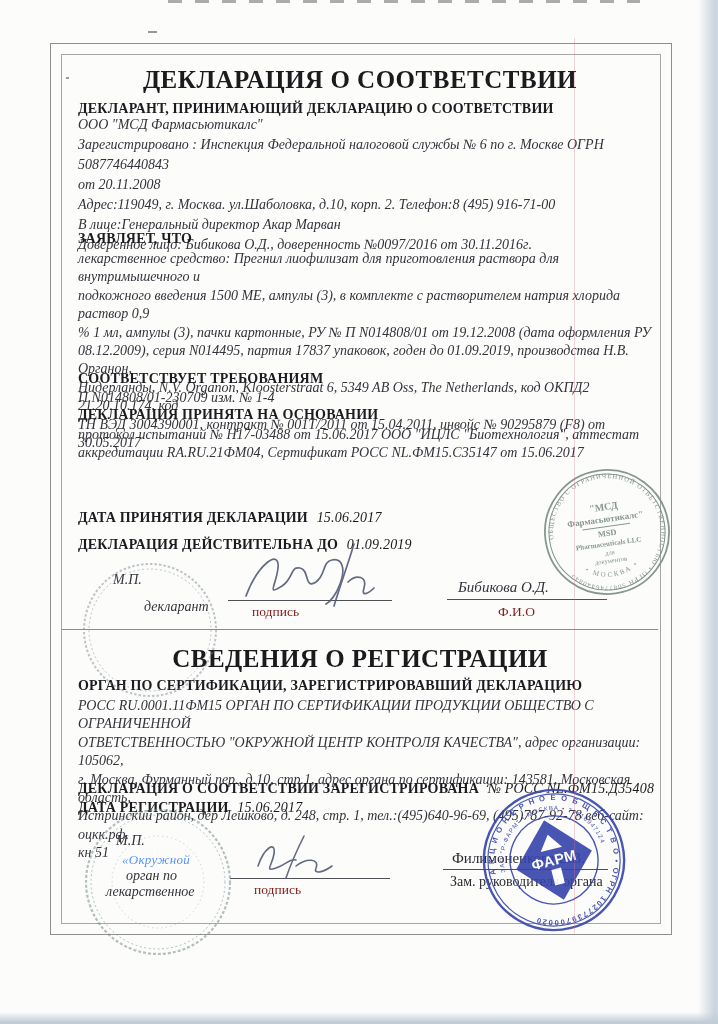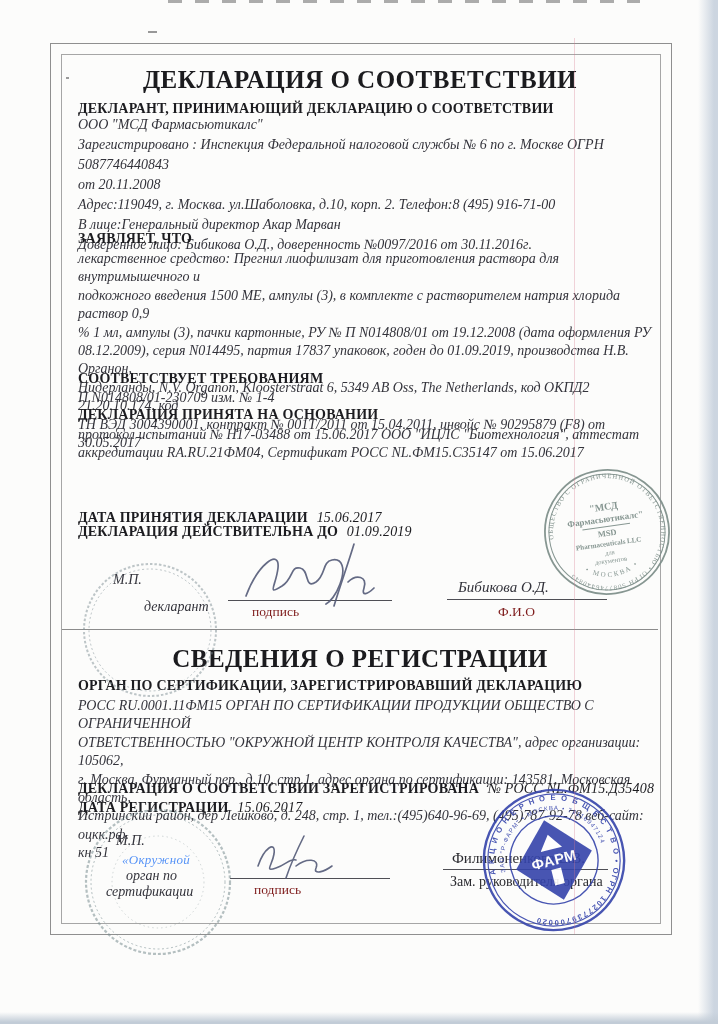--- a/index.html
+++ b/index.html
@@ -72,21 +72,21 @@
   <div class="abs it" style="left:78px;top:390px;">П N014808/01-230709 изм. № 1-4</div>
 
   <div class="abs h" style="left:78px;top:407px;">ДЕКЛАРАЦИЯ ПРИНЯТА НА ОСНОВАНИИ</div>
   <div class="abs lines tight" style="left:78px;top:426px;">протокол испытаний № Н17-03488 от 15.06.2017 ООО "ИЦЛС "Биотехнология", аттестат
 аккредитации RA.RU.21ФМ04, Сертификат РОСС NL.ФМ15.С35147 от 15.06.2017</div>
 
   <div class="abs h inline-row" style="left:78px;top:510px;">
     <span>ДАТА ПРИНЯТИЯ ДЕКЛАРАЦИИ</span>
     <span class="val" style="margin-left:5px;">15.06.2017</span>
   </div>
-  <div class="abs h inline-row" style="left:78px;top:524px;">
+  <div class="abs h inline-row" style="left:78px;top:537px;">
     <span>ДЕКЛАРАЦИЯ ДЕЙСТВИТЕЛЬНА ДО</span>
     <span class="val" style="margin-left:5px;">01.09.2019</span>
   </div>
 
   <div class="abs it" style="left:113px;top:572px;">М.П.</div>
   <div class="abs it" style="left:104px;top:599px;margin-left:40px;">декларант</div>
   <div class="abs sig-line" style="left:228px;top:600px;width:164px;"></div>
   <div class="abs small-label" style="left:252px;top:604px;">подпись</div>
   <div class="abs it" style="left:458px;top:579px;font-size:15px;">Бибикова О.Д.</div>
   <div class="abs sig-line" style="left:447px;top:599px;width:160px;"></div>
@@ -113,21 +113,21 @@
     <span class="num-bolditalic" style="margin-left:5px;">№ РОСС NL.ФМ15.Д35408</span>
   </div>
   <div class="abs h inline-row" style="left:78px;top:800px;">
     <span>ДАТА РЕГИСТРАЦИИ</span>
     <span class="val" style="margin-left:5px;">15.06.2017</span>
   </div>
 
   <div class="abs it" style="left:116px;top:833px;">М.П.</div>
   <div class="abs faint-text" style="left:122px;top:852px;z-index:4;">«Окружной</div>
   <div class="abs it" style="left:126px;top:868px;font-style:italic;">орган по</div>
-  <div class="abs it" style="left:106px;top:884px;">сертификации</div>
+  <div class="abs it" style="left:106px;top:884px;">лекарственное</div>
   <div class="abs sig-line" style="left:230px;top:878px;width:160px;"></div>
   <div class="abs small-label" style="left:254px;top:882px;">подпись</div>
   <div class="abs" style="left:452px;top:850px;font-size:15px;">Филимоненкова Е.В.</div>
   <div class="abs sig-line" style="left:443px;top:869px;width:165px;"></div>
   <div class="abs" style="left:450px;top:874px;font-size:14px;">Зам. руководителя органа</div>
 
   <svg class="abs" style="left:246px;top:832px;z-index:5;" width="120" height="52" viewBox="0 0 120 52">
     <g fill="none" stroke="#545b78" stroke-width="1.6" stroke-linecap="round" opacity=".9">
       <path d="M12,34 C18,16 30,8 28,22 C26,34 18,40 30,36 C40,33 44,26 50,28"></path>
       <path d="M58,4 C50,20 44,34 40,46"></path>

